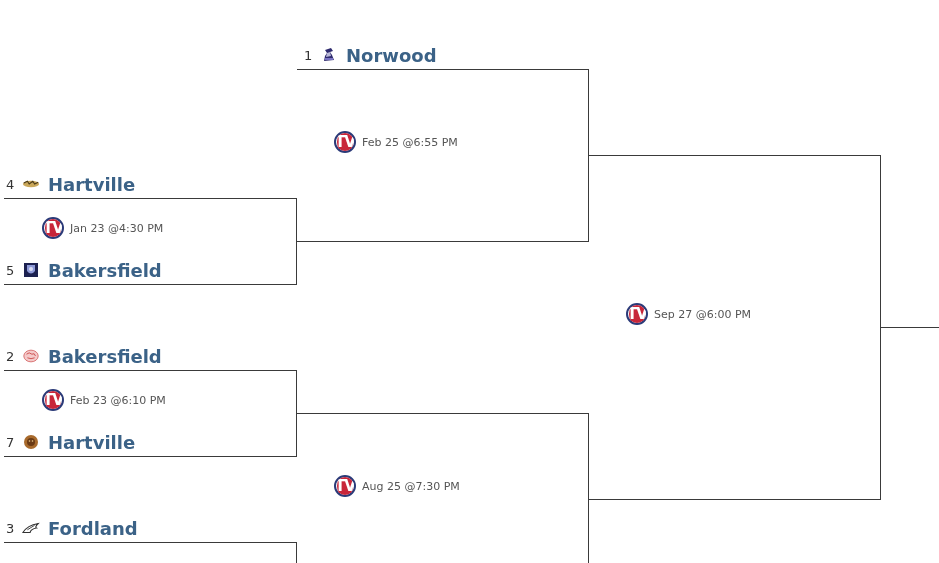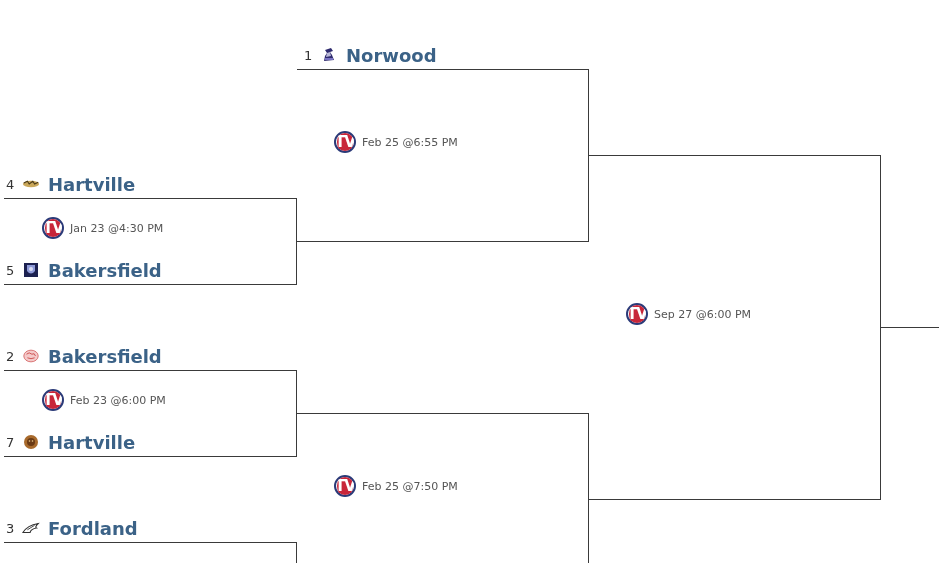--- a/index.html
+++ b/index.html
@@ -103,21 +103,21 @@
       <path d="M6 10 Q10 12 14 10" stroke="#c94848" stroke-width="1" fill="none"></path>
     </svg>
   </span>
   <span class="tname">Bakersfield</span>
 </div>
 
 <div class="game" style="left:42px; top:388px;">
   <span class="tv">
       <span class="tv-inner">TV</span>
     </span>
-  <span class="gtime">Feb 23 @6:00 PM</span>
+  <span class="gtime">Feb 23 @6:10 PM</span>
 </div>
 
 <div class="team" style="left:6px; top:432px;">
   <span class="seed">7</span>
   <span class="logo">
     <svg width="16" height="16" viewBox="0 0 16 16">
       <circle cx="8" cy="8" r="7" fill="#a86a2c"></circle>
       <circle cx="8" cy="8" r="4" fill="#6a3a14"></circle>
       <circle cx="6.5" cy="7" r="0.8" fill="#f0d090"></circle>
       <circle cx="9.5" cy="7" r="0.8" fill="#f0d090"></circle>
@@ -134,21 +134,21 @@
       <path d="M6 9 L14 4" stroke="#333" stroke-width="1"></path>
     </svg>
   </span>
   <span class="tname">Fordland</span>
 </div>
 
 <div class="game" style="left:334px; top:474px;">
   <span class="tv">
       <span class="tv-inner">TV</span>
     </span>
-  <span class="gtime">Feb 25 @7:50 PM</span>
+  <span class="gtime">Aug 25 @7:30 PM</span>
 </div>
 
 <div class="game" style="left:626px; top:302px;">
   <span class="tv">
       <span class="tv-inner">TV</span>
     </span>
   <span class="gtime">Sep 27 @6:00 PM</span>
 </div>
 
 </body></html>

